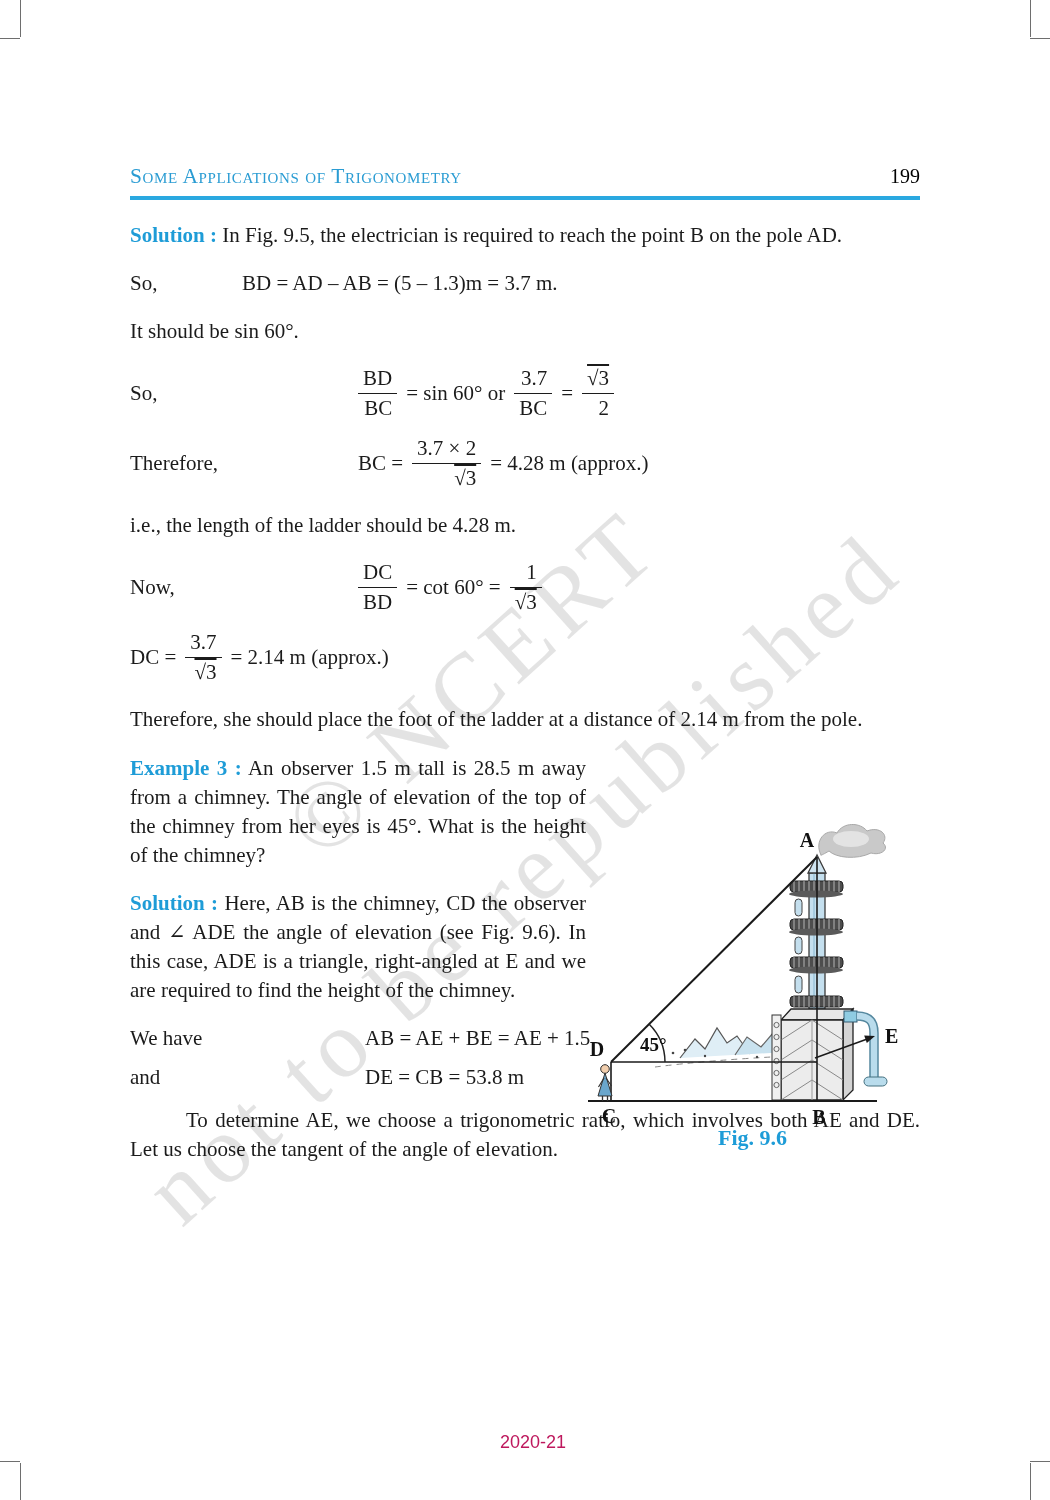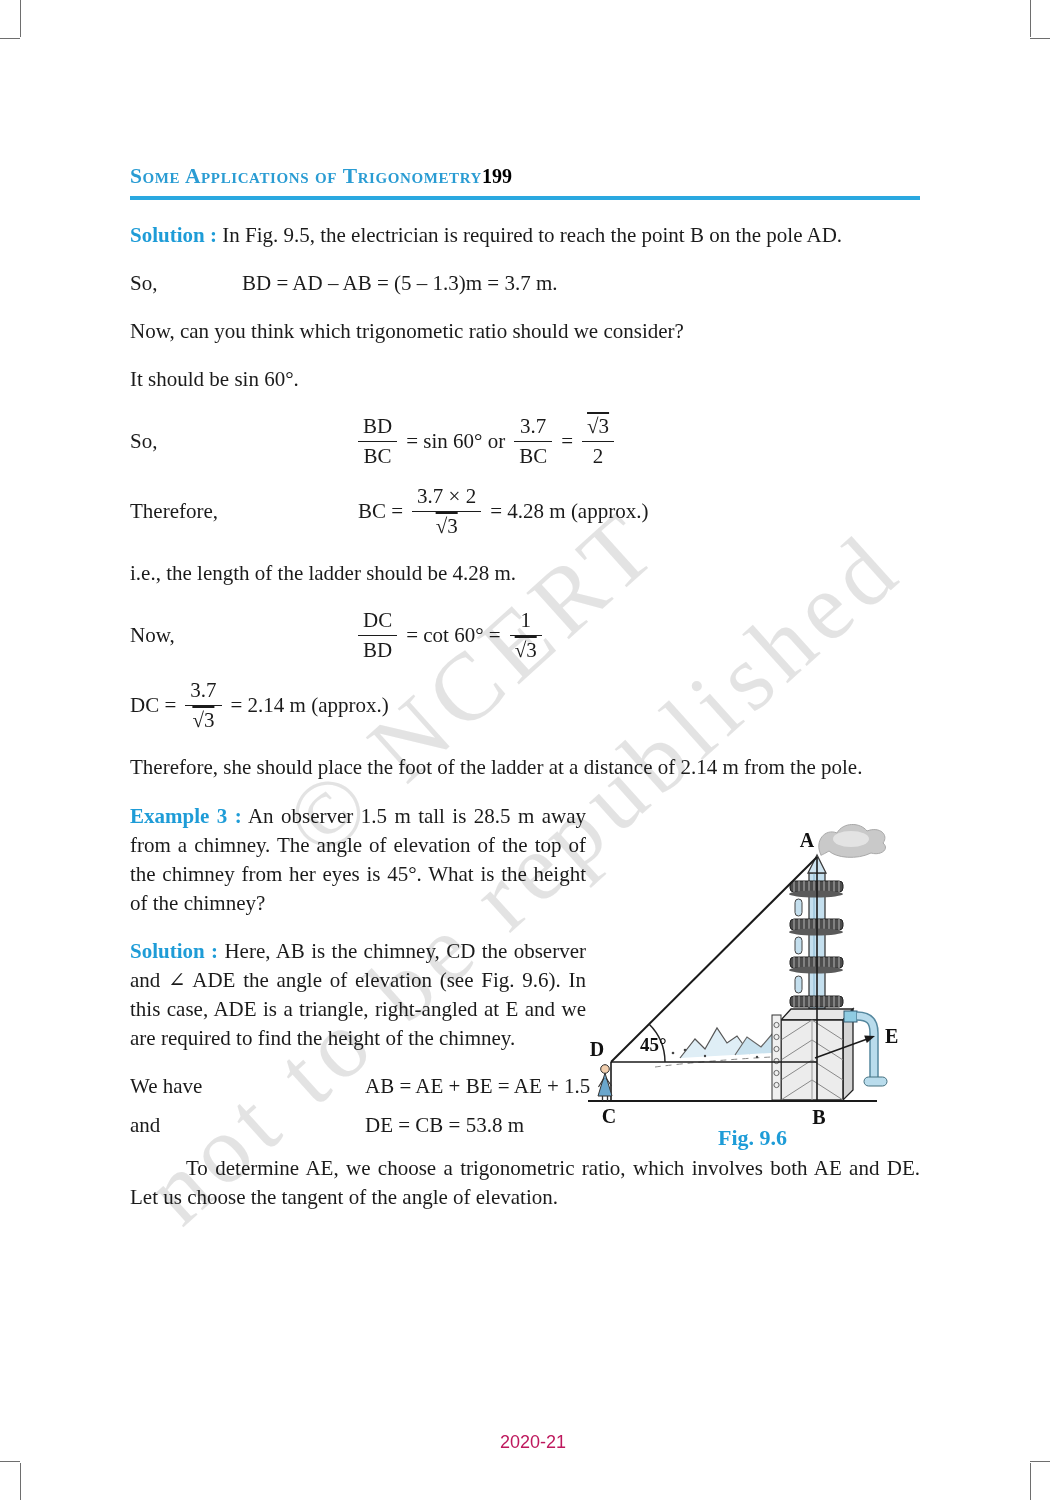--- a/index.html
+++ b/index.html
@@ -28,21 +28,21 @@
     white-space:nowrap;
     transform-origin:0 50%;
     transform:rotate(-42deg);
     z-index:0;
     user-select:none;
   }
   .wm1{left:300px;top:823px;}
   .wm2{left:160px;top:1190px;}
   
   .content{position:relative;z-index:1;padding:162px 130px 0 130px;}
-  .page-header{display:flex;align-items:baseline;font-weight:bold;}
+  .page-header{display:flex;justify-content:space-between;align-items:baseline;}
   .page-header .title{
     font-variant:small-caps;
     letter-spacing:.6px;
     font-size:21.5px;
     color:#2a9cd3;
   }
   .page-header .pageno{color:#000000;font-size:20px;}
   .rule{height:4px;background:#2aa8e0;margin-top:5px;}
   
   .para{margin:19px 0;text-align:justify;}
@@ -50,21 +50,21 @@
   .blue-label{color:#1e9cd7;font-weight:bold;}
   .narrow{width:456px;}
   .indent{text-indent:56px;}
   .textrow{display:flex;align-items:baseline;margin:10px 0;}
   .lbl-112{flex:none;width:112px;}
   .lbl-235{flex:none;width:235px;}
   
   .eqrow{display:flex;align-items:center;margin:13px 0;}
   .eq-label{flex:none;width:228px;}
   .eq-body{display:flex;align-items:center;gap:9px;flex-wrap:nowrap;}
-  .frac{display:inline-block;vertical-align:middle;text-align:center;}
+  .frac{display:inline-block;vertical-align:middle;text-align:right;}
   .frac .num{display:block;padding:0 5px 1px;border-bottom:1.6px solid #1c1c1c;line-height:27px;}
   .frac .den{display:block;padding:1px 5px 0;line-height:27px;}
   .rooted{text-decoration:overline;}
   
   .figure-box{position:absolute;left:585px;top:815px;width:335px;z-index:1;}
   .figure-caption{
     position:absolute;top:308px;left:0;width:100%;
     text-align:center;color:#1e9cd7;font-weight:bold;font-size:22px;
   }
   
@@ -100,21 +100,20 @@
     </div>
     <div class="rule"></div>
 
     <p class="para first"><span class="blue-label">Solution :</span> <span>In Fig. 9.5, the electrician is required to reach the point B on the pole AD.</span></p>
 
     <div class="textrow">
       <span class="lbl-112">So,</span>
       <span>BD = AD – AB = (5 – 1.3)m = 3.7 m.</span>
     </div>
 
-    <p class="para">Now, can you think which trigonometic ratio should we consider?</p>
     <p class="para">It should be sin 60°.</p>
 
     <div class="eqrow">
       <span class="eq-label">So,</span>
       <span class="eq-body">
         <span class="frac">
             <span class="num">BD</span>
             <span class="den">BC</span>
           </span>
         <span>=  sin 60°  or</span>

